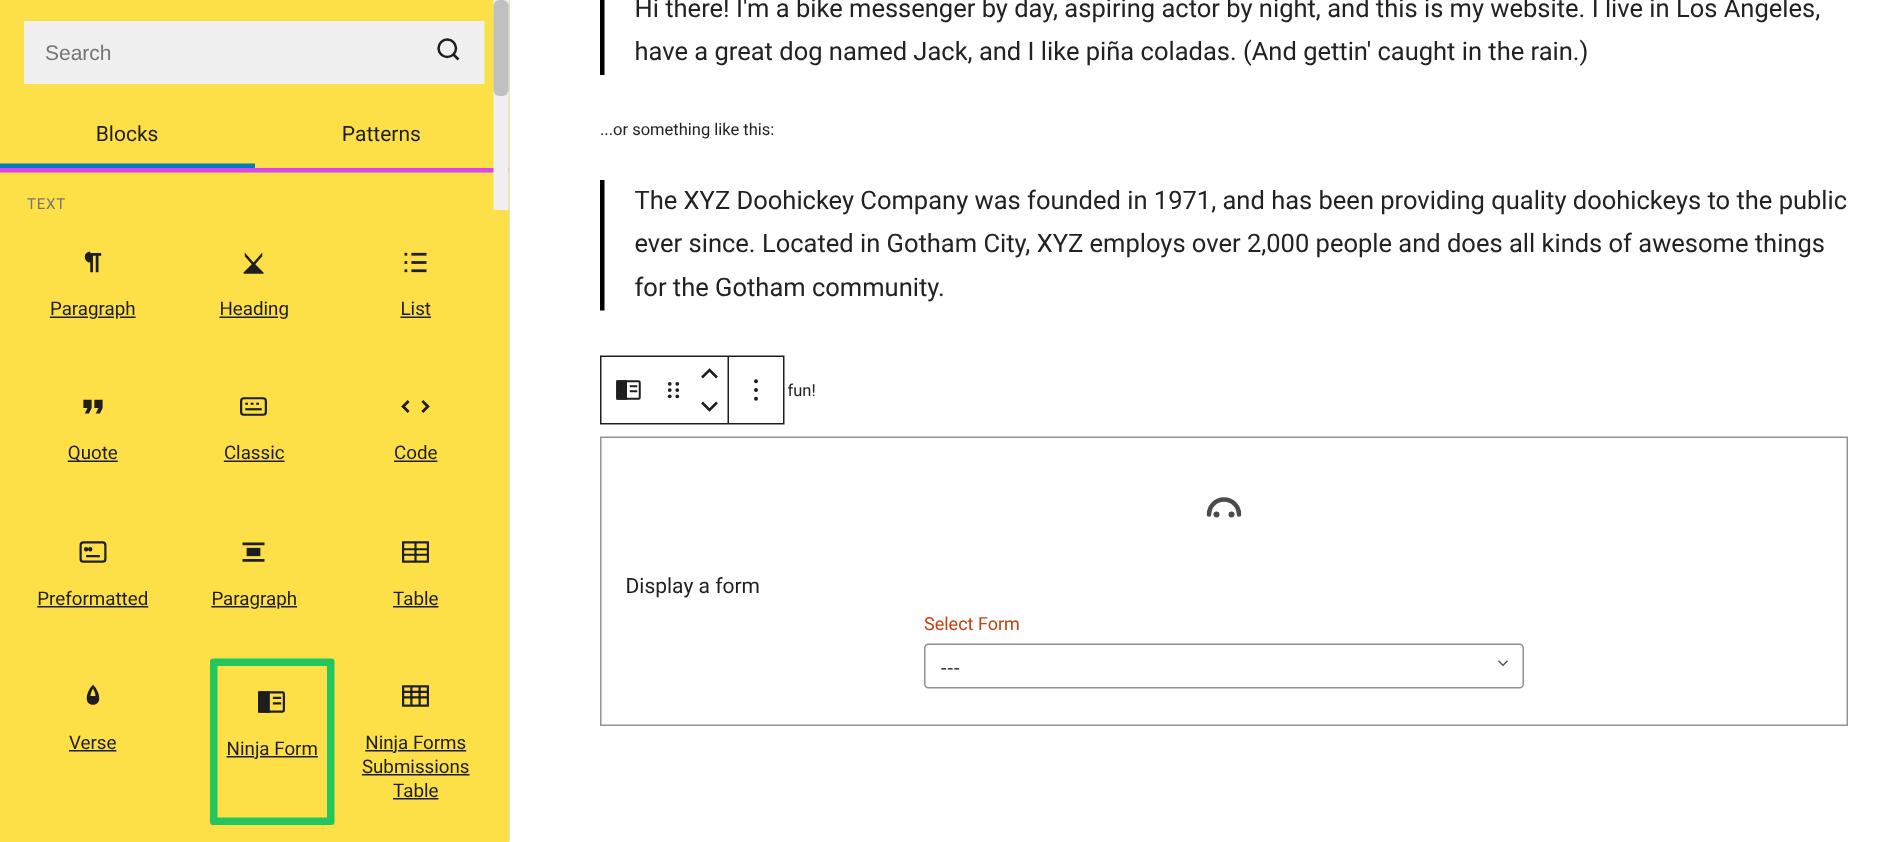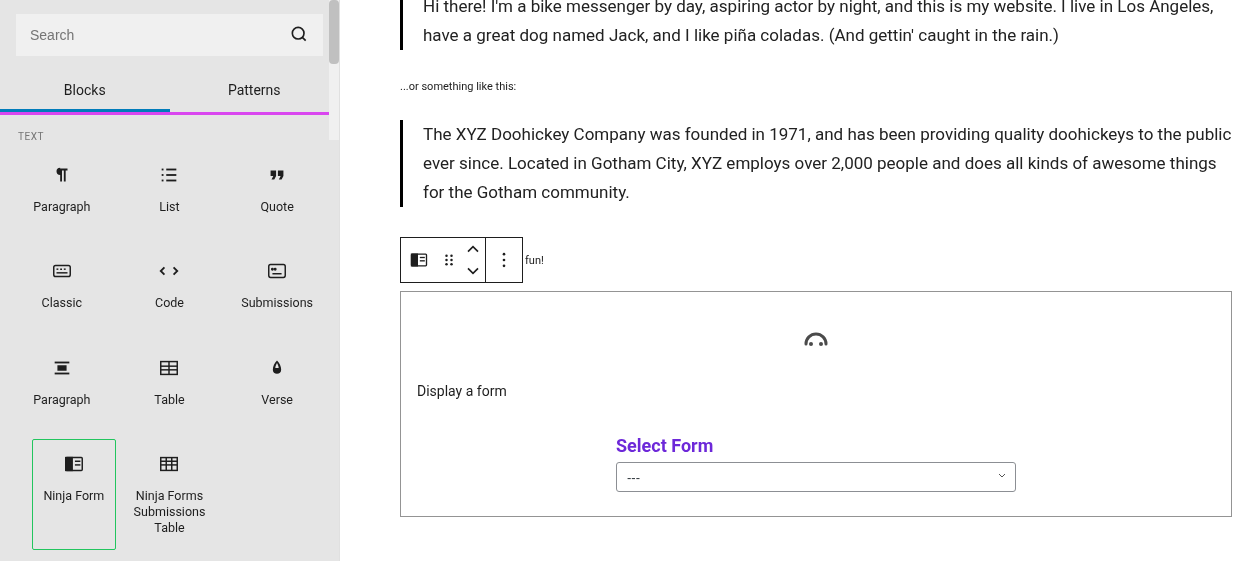--- a/index.html
+++ b/index.html
@@ -9,21 +9,21 @@
     color: #1e1e1e;
     background: #fff;
     width: 1252px;
     height: 561px;
     overflow: hidden;
     display: flex;
   }
   .sidebar {
     width: 340px;
     height: 561px;
-    background: #e5e5e5;
+    background: #fde047;
     border-right: 1px solid #e0e0e0;
     position: relative;
     overflow-y: auto;
   }
   .sidebar::-webkit-scrollbar { width: 10px; }
   .sidebar::-webkit-scrollbar-thumb { background: #c0c0c0; border-radius: 4px; }
   .search-wrap {
     padding: 14px 16px;
   }
   .search-box {
@@ -75,23 +75,24 @@
   }
   .block-item {
     display: flex;
     flex-direction: column;
     align-items: center;
     justify-content: flex-start;
     padding: 12px 4px;
     cursor: pointer;
     border: 1px solid transparent;
     border-radius: 2px;
+    text-decoration: underline;
   }
   .block-item.selected {
-    border: 1px solid #22c55e;
+    border: 5px solid #22c55e;
     margin-left: 24px;
   }
   .block-icon {
     width: 24px;
     height: 24px;
     display: flex;
     align-items: center;
     justify-content: center;
     color: #1e1e1e;
     margin-bottom: 12px;
@@ -163,33 +164,32 @@
   }
   .form-logo {
     text-align: center;
     margin-bottom: 30px;
     font-size: 22px;
     color: #4b4b4b;
   }
   .form-title {
     font-size: 14px;
     color: #1e1e1e;
-    margin-bottom: 36px;
+    margin-bottom: 10px;
     padding-left: 0;
   }
   .select-wrap {
     width: 400px;
     margin: 0 auto;
   }
   .select-label {
-    font-size: 18px;
-    color: #6d28d9;
+    font-size: 12px;
+    color: #c2410c;
     margin-bottom: 6px;
     display: block;
-    font-weight: bold;
   }
   .select-box {
     width: 100%;
     height: 30px;
     border: 1px solid #8c8f94;
     border-radius: 3px;
     background: #fff;
     font-size: 13px;
     padding: 0 26px 0 10px;
     color: #2c3338;
@@ -254,20 +254,28 @@
 
     <div class="block-item">
       <span class="block-icon">
         <svg width="22" height="22" viewBox="0 0 24 24" fill="currentColor">
             <path d="M10 5h8v2h-2v12h-2V7h-2v12h-2V12a4 4 0 0 1 0-8z"></path>
           </svg>
       </span>
       <span class="block-label">Paragraph</span>
     </div>
 
+    <div class="block-item">
+      <span class="block-icon">
+        <svg width="20" height="20" viewBox="0 0 24 24" fill="currentColor">
+            <path d="M5 4l7 8 7-8v3l-5.6 6.4L20 20v1H4v-1l6.6-6.6L5 7V4z"></path>
+          </svg>
+      </span>
+      <span class="block-label">Heading</span>
+    </div>
 
     <div class="block-item">
       <span class="block-icon">
         <svg width="22" height="22" viewBox="0 0 24 24" fill="none" stroke="currentColor" stroke-width="2">
             <line x1="9" y1="6" x2="20" y2="6"></line>
             <line x1="9" y1="12" x2="20" y2="12"></line>
             <line x1="9" y1="18" x2="20" y2="18"></line>
             <line x1="4" y1="6" x2="6" y2="6"></line>
             <line x1="4" y1="12" x2="6" y2="12"></line>
             <line x1="4" y1="18" x2="6" y2="18"></line>
@@ -310,21 +318,21 @@
 
     <div class="block-item">
       <span class="block-icon">
         <svg width="22" height="22" viewBox="0 0 24 24" fill="none" stroke="currentColor" stroke-width="1.6">
             <rect x="3" y="5" width="18" height="14" rx="2"></rect>
             <line x1="7" y1="15" x2="17" y2="15"></line>
             <circle cx="7" cy="10" r="0.8" fill="currentColor"></circle>
             <circle cx="10" cy="10" r="0.8" fill="currentColor"></circle>
           </svg>
       </span>
-      <span class="block-label">Submissions</span>
+      <span class="block-label">Preformatted</span>
     </div>
 
     <div class="block-item">
       <span class="block-icon">
         <svg width="22" height="22" viewBox="0 0 24 24" fill="none" stroke="currentColor" stroke-width="2">
             <line x1="4" y1="6" x2="20" y2="6"></line>
             <rect x="8" y="10" width="8" height="4" fill="currentColor"></rect>
             <line x1="4" y1="18" x2="20" y2="18"></line>
           </svg>
       </span>

